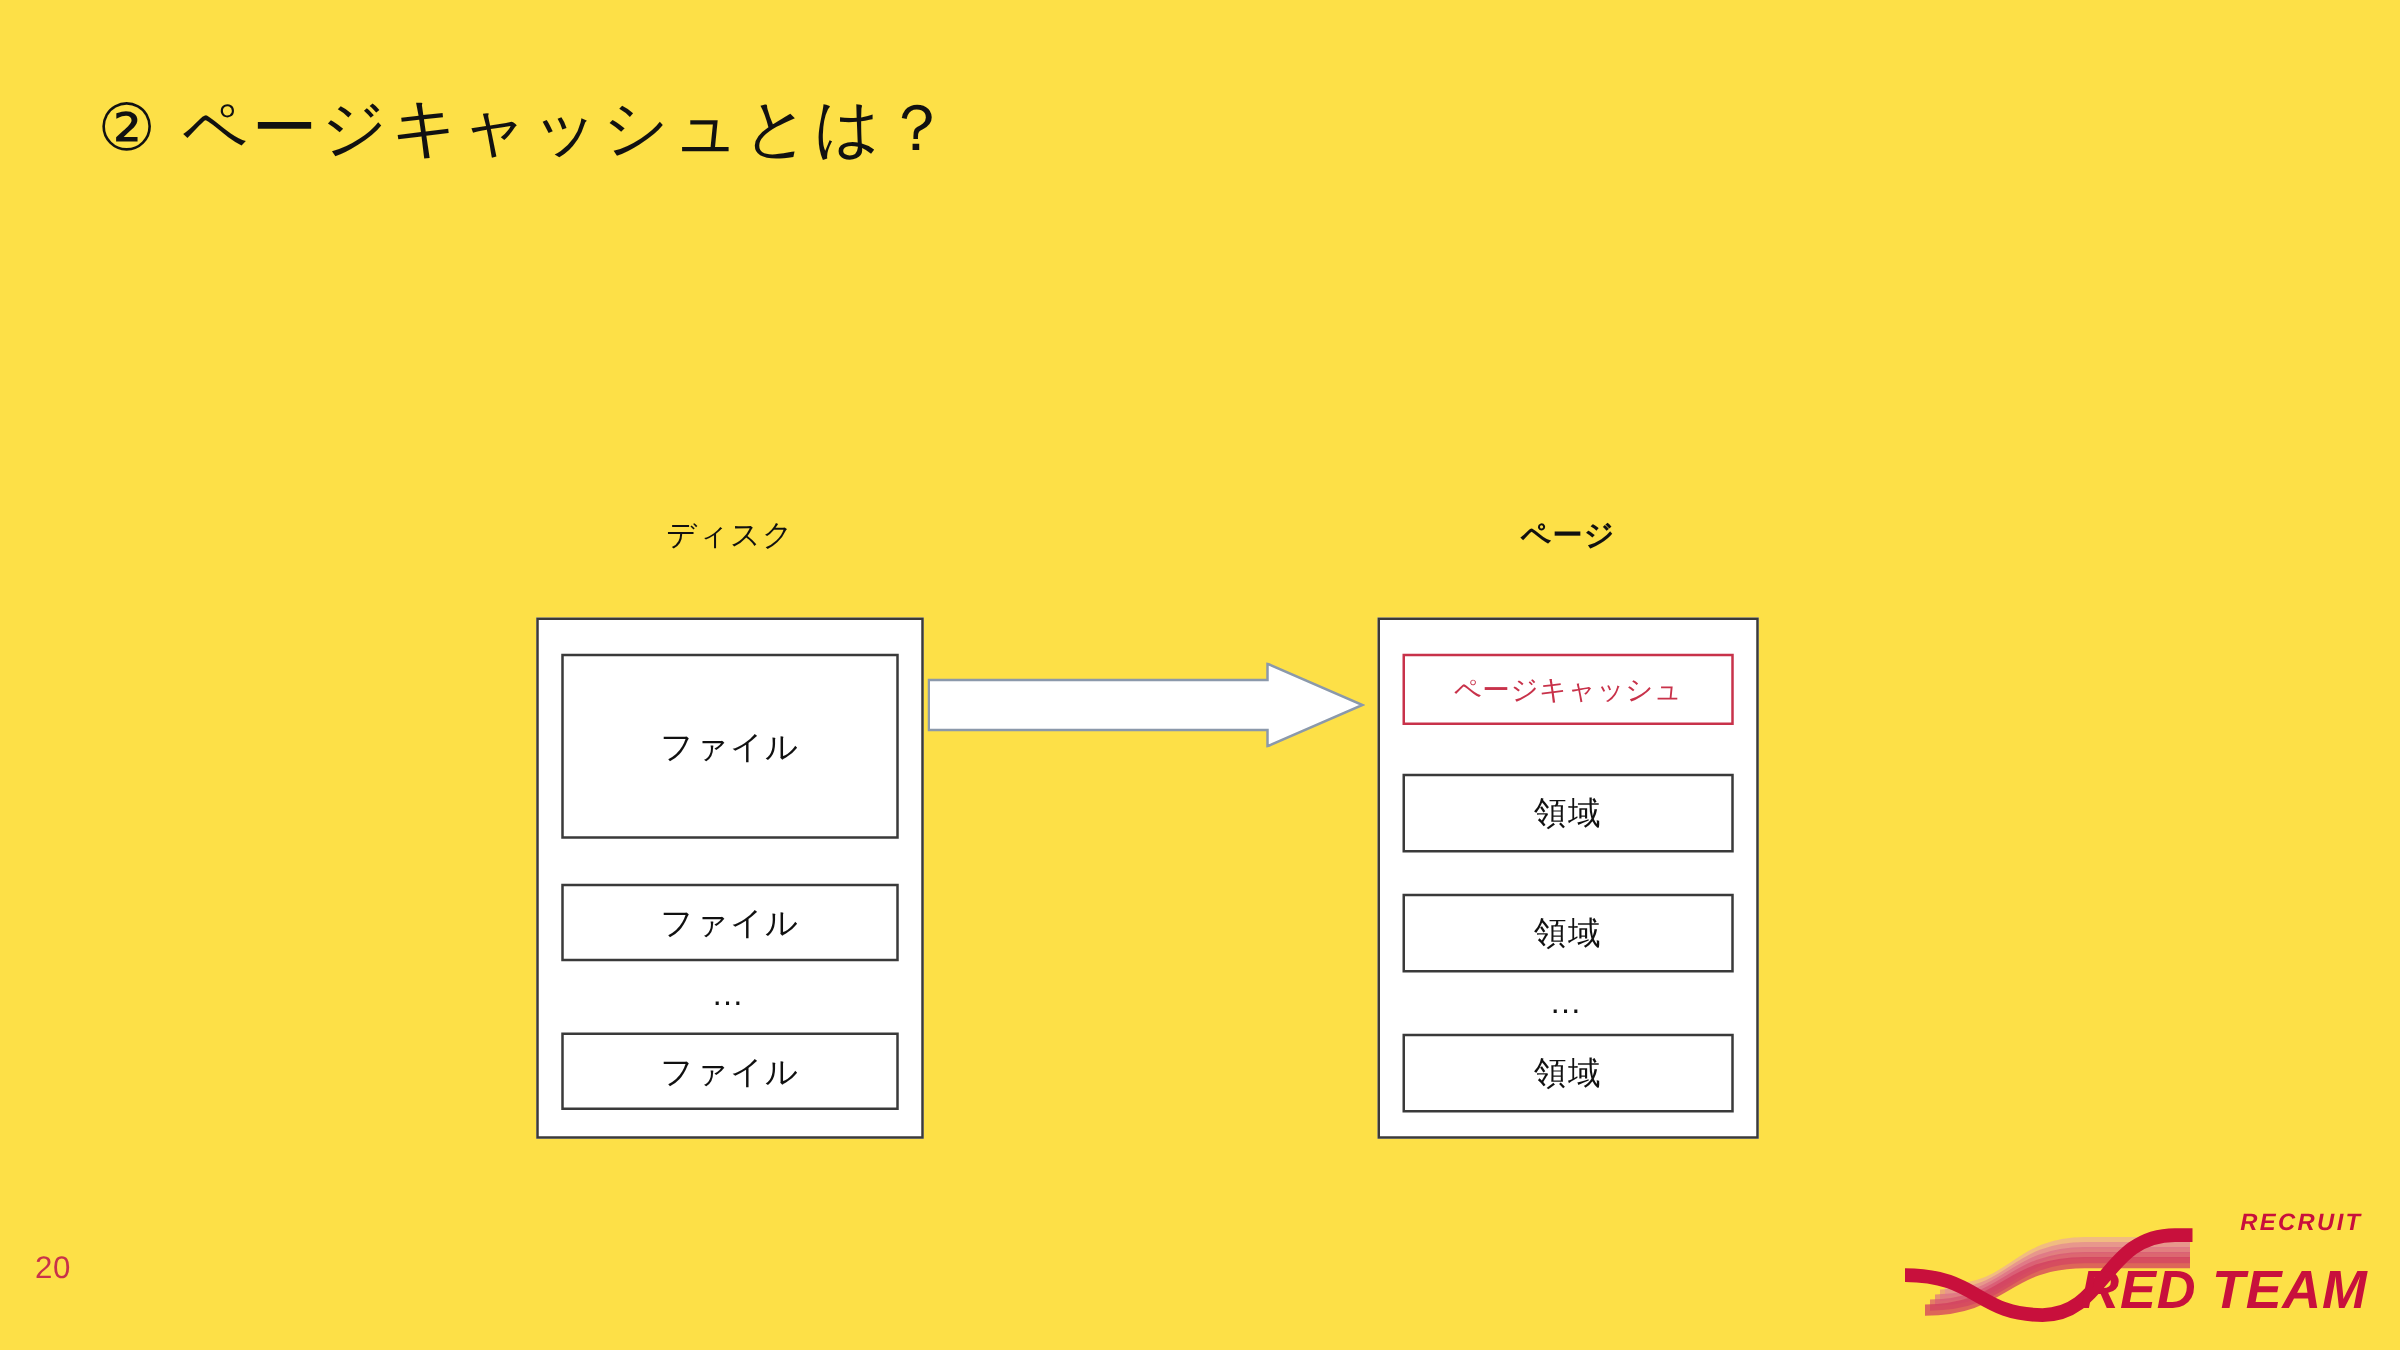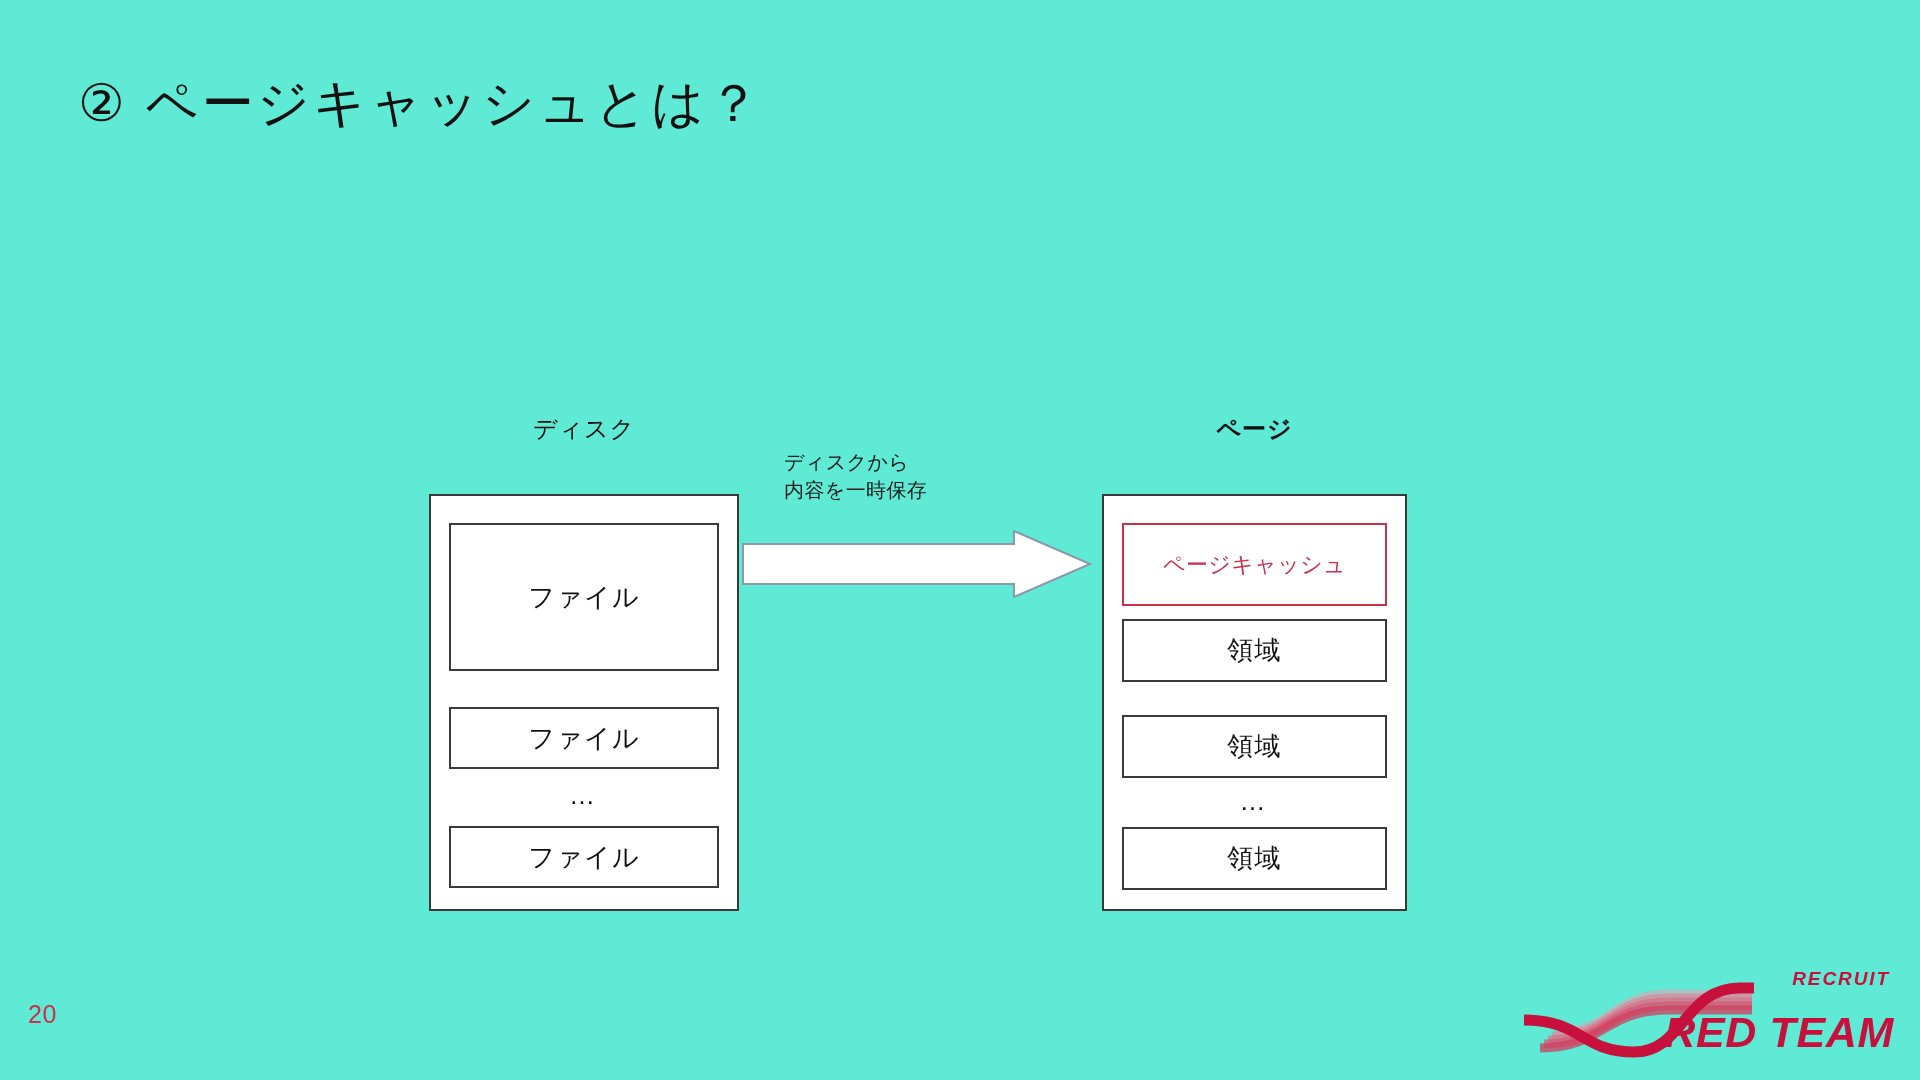--- a/index.html
+++ b/index.html
@@ -6,21 +6,21 @@
   * { margin:0; padding:0; box-sizing:border-box; }
   html, body {
     width:1920px; height:1080px;
     background:#ffffff;
     font-family:"Liberation Sans","DejaVu Sans",sans-serif;
     overflow:hidden;
   }
   .slide {
     position:relative;
     width:1920px; height:1080px;
-    background:#5eead4;
+    background:#fde047;
   }
 
   
   .slide-title {
     position:absolute;
     left:78px; top:72px;
     font-size:52px;
     font-weight:400;
     color:#111111;
     letter-spacing:0.06em;
@@ -81,21 +81,21 @@
     letter-spacing:0.02em;
     font-size:22px;
   }
 
   
   .cell.d1 { left:425px; top:523px; width:270px; height:148px; }
   .cell.d2 { left:425px; top:707px; width:270px; height:62px; }
   .cell.d3 { left:425px; top:826px; width:270px; height:62px; }
 
   
-  .cell.p0 { left:1098px; top:523px; width:265px; height:83px; }
+  .cell.p0 { left:1098px; top:523px; width:265px; height:57px; }
   .cell.p1 { left:1098px; top:619px; width:265px; height:63px; }
   .cell.p2 { left:1098px; top:715px; width:265px; height:63px; }
   .cell.p3 { left:1098px; top:827px; width:265px; height:63px; }
 
   .ellipsis {
     position:absolute;
     font-size:26px;
     color:#111111;
     text-align:center;
     letter-spacing:0.16em;
@@ -163,22 +163,20 @@
     <div class="col-label disk">ディスク</div>
 
     <div class="col-label page">ページ</div>
 
     <div class="container-box disk"></div>
     <div class="cell d1">ファイル</div>
     <div class="cell d2">ファイル</div>
     <div class="ellipsis disk-e">…</div>
     <div class="cell d3">ファイル</div>
 
-    <div class="arrow-label">ディスクから
-内容を一時保存</div>
 
     <div class="arrow-wrap">
       <svg width="350" height="68" viewBox="0 0 350 68">
         <polygon points="1,14 272,14 272,1 348,34 272,67 272,54 1,54" fill="#ffffff" stroke="#8b99ab" stroke-width="2" stroke-linejoin="miter"></polygon>
       </svg>
     </div>
 
     <div class="container-box page"></div>
     <div class="cell p0 highlight">ページキャッシュ</div>
     <div class="cell p1">領域</div>

